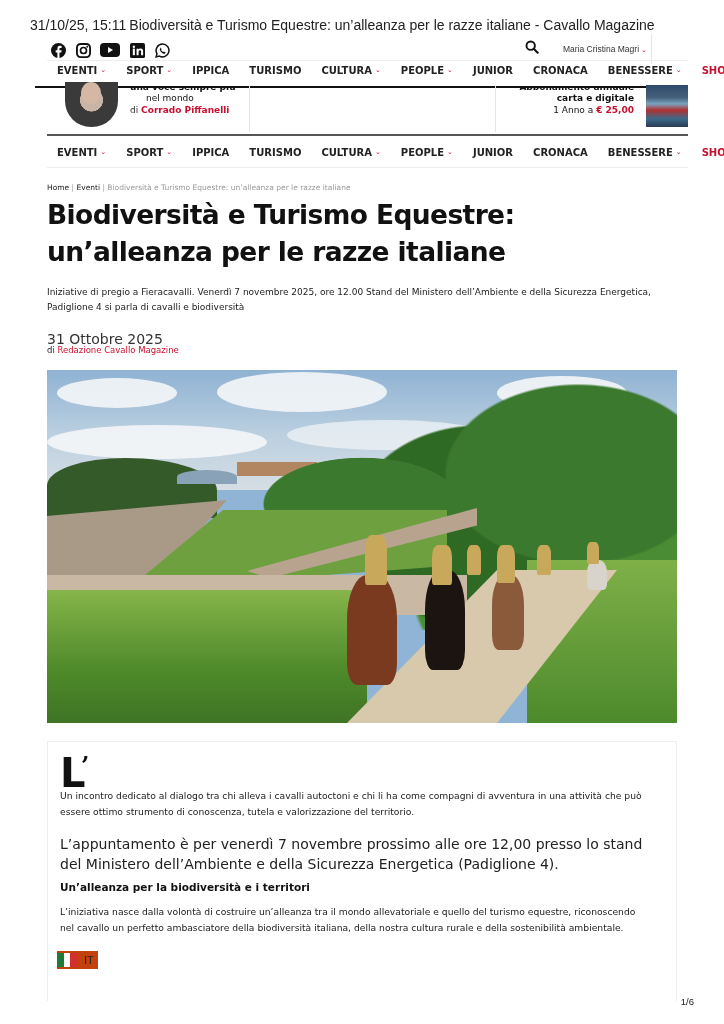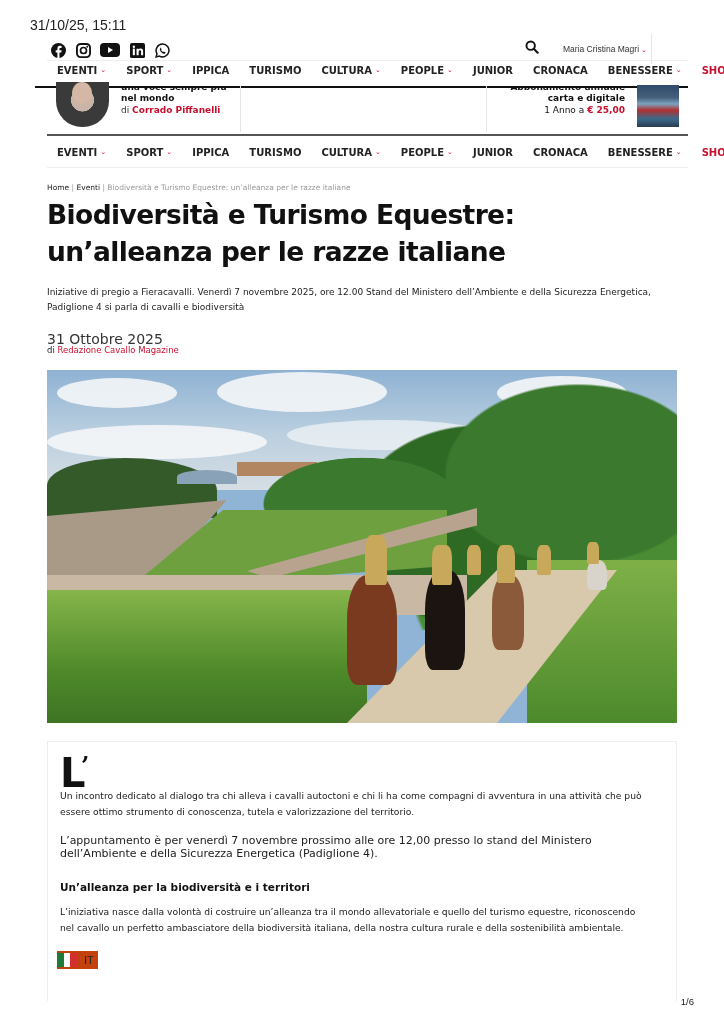--- a/index.html
+++ b/index.html
@@ -18,28 +18,28 @@
   .user-menu .chev { color: #c8102e; font-size: 7px; margin-left: 2px; }
   .topbar-divider { position: absolute; left: 604px; top: -4px; width: 1px; height: 30px; background: #e5e5e5; }
 
   .nav { display: flex; align-items: center; font-family: "DejaVu Sans", sans-serif; font-weight: bold; font-size: 10px; color: #222; }
   .nav .item { margin-right: 20px; white-space: nowrap; display: inline-flex; align-items: center; }
   .nav .item .chev { color: #c8102e; font-size: 7px; margin-left: 3px; font-weight: normal; }
   .nav .item.shop { color: #c8102e; margin-right: 0; }
   .nav-sticky { position: absolute; top: 63px; left: 57px; height: 14px; }
   .nav-sticky-line { position: absolute; top: 60px; left: 47px; right: 36px; height: 1px; background: #eee; }
 
-  .banner { position: absolute; top: 86px; left: 44px; width: 655px; height: 48px; }
+  .banner { position: absolute; top: 86px; left: 53px; width: 655px; height: 48px; }
   .banner-topline { position: absolute; top: 86px; left: 35px; width: 653px; height: 2px; background: #111; }
   .banner-bottomline { position: absolute; top: 134px; left: 47px; width: 641px; height: 2px; background: #555; }
   .avatar { position: absolute; left: 12px; top: -4px; width: 53px; height: 45px; border-radius: 0 0 26px 26px; overflow: hidden; background: radial-gradient(circle at 50% 40%, #c9b5a7 0 30%, #3a3a3a 31% 100%); }
   .avatar::after { content: ""; position: absolute; left: 16px; top: 0px; width: 20px; height: 22px; border-radius: 50%; background: #d4b8a5; }
   .banner-left-text { position: absolute; left: 77px; top: 0px; font-family: "DejaVu Sans", sans-serif; font-size: 9px; line-height: 12px; color: #111; }
   .banner-left-text .cut { font-weight: bold; display: block; height: 6px; overflow: hidden; line-height: 2px; }
-  .banner-left-text .b { font-weight: bold; display: block; }
+  .banner-left-text .b { font-weight: normal; display: block; margin-left: 16px; }
   .banner-left-text .by { color: #333; }
   .banner-left-text .by .auth { color: #c8102e; font-weight: bold; }
   .banner-sep1 { position: absolute; left: 196px; top: 0; width: 1px; height: 46px; background: #e5e5e5; }
   .banner-sep2 { position: absolute; left: 442px; top: 0; width: 1px; height: 46px; background: #e5e5e5; }
   .logo { position: absolute; left: 219px; top: -10px; width: 200px; text-align: center; }
   .logo .main { font-family: "Liberation Serif", serif; font-size: 40px; color: #c8102e; letter-spacing: 1px; line-height: 38px; height: 28px; overflow: hidden; display: block; }
   .logo .main span { position: relative; top: -4px; }
   .logo .sub { font-family: "DejaVu Sans", sans-serif; font-weight: bold; font-size: 5.5px; letter-spacing: 3px; color: #222; display: block; margin-top: 4px; }
   .sub-block { position: absolute; left: 450px; top: 0px; width: 131px; text-align: right; font-family: "DejaVu Sans", sans-serif; font-size: 9px; line-height: 12px; color: #111; }
   .sub-block .cut { font-weight: bold; display: block; height: 6px; overflow: hidden; line-height: 2px; }
@@ -74,37 +74,38 @@
   .hero .grass-right { position: absolute; right: 0; top: 190px; width: 150px; height: 163px; background: linear-gradient(180deg, #7fb048, #4d8a2c); }
   .hero .trail { position: absolute; left: 270px; top: 200px; width: 300px; height: 153px; background: #d8c9ad; clip-path: polygon(60% 0, 100% 0, 60% 100%, 10% 100%); }
   .hero .horse { position: absolute; border-radius: 40% 40% 20% 20%; }
   .hero .rider { position: absolute; background: #c8a85a; border-radius: 30% 30% 10% 10%; }
 
   .article { position: absolute; top: 741px; left: 47px; width: 630px; height: 260px; border: 1px solid #eee; border-bottom: none; }
   .dropcap { position: absolute; left: 12px; top: 12px; font-family: "DejaVu Sans", sans-serif; font-weight: bold; font-size: 40px; line-height: 38px; color: #111; }
   .dropcap-apos { position: absolute; left: 33px; top: 9px; font-family: "DejaVu Serif", serif; font-weight: bold; font-size: 24px; color: #111; }
   .p1-first { position: absolute; left: 44px; top: 14px; width: 570px; font-family: "DejaVu Sans", sans-serif; font-size: 9.2px; line-height: 16px; color: #222; }
   .p1-rest { position: absolute; left: 12px; top: 46px; width: 610px; font-family: "DejaVu Sans", sans-serif; font-size: 9.2px; line-height: 16px; color: #222; }
-  .p2 { position: absolute; left: 12px; top: 92px; width: 600px; font-family: "DejaVu Sans", sans-serif; font-size: 11px; line-height: 13px; color: #222; }
+  .p2 { position: absolute; left: 12px; top: 92px; width: 600px; font-family: "DejaVu Sans", sans-serif; font-size: 14px; line-height: 20px; color: #222; }
   .h2 { position: absolute; left: 12px; top: 139px; font-family: "DejaVu Sans", sans-serif; font-weight: bold; font-size: 10.5px; color: #111; }
   .p3 { position: absolute; left: 12px; top: 162px; width: 580px; font-family: "DejaVu Sans", sans-serif; font-size: 9.2px; line-height: 16px; color: #222; height: 44px; overflow: hidden; }
 
   .lang { position: absolute; top: 951px; left: 57px; display: flex; align-items: center; background: #c2410c; padding: 2px 4px 2px 0; }
   .flag { display: inline-flex; width: 20px; height: 14px; margin-right: 7px; }
   .flag span { flex: 1; }
   .lang .code { font-size: 11px; color: #222; }
 
   .print-footer { position: absolute; top: 996px; left: 30px; right: 30px; font-size: 9.5px; color: #222; }
   .print-footer .pg { position: absolute; right: 0; top: 0; }
 </style>
 </head>
 <body>
 
 <div class="print-header">
   <span class="date">31/10/25, 15:11</span>
+  <span class="title">Biodiversità e Turismo Equestre: un’alleanza per le razze italiane - Cavallo Magazine</span>
 </div>
 
 <div class="topbar">
   <div class="social">
     <a class="ic">
       <svg width="15" height="15" viewBox="0 0 16 16">
           <circle cx="8" cy="8" r="8" fill="#111"></circle>
           <path d="M9 16V10h2l.3-2.3H9V6.3c0-.7.2-1.1 1.1-1.1h1.2V3.1c-.2 0-.9-.1-1.8-.1C7.7 3 6.8 4.2 6.8 6.1v1.6H5V10h1.8v6z" fill="#fff"></path>
         </svg>
     </a>

